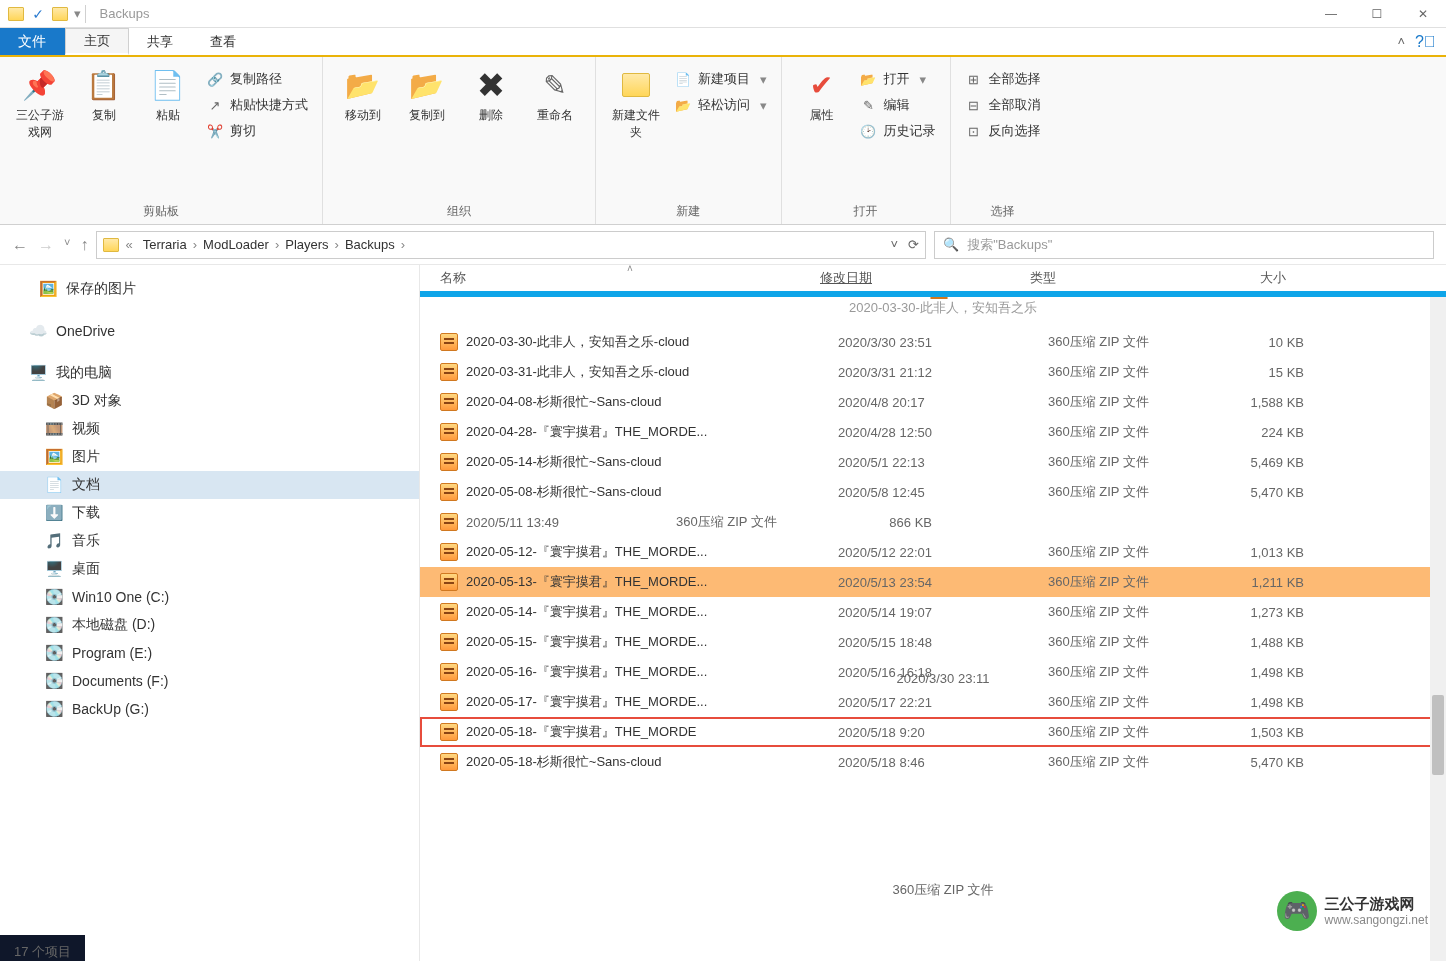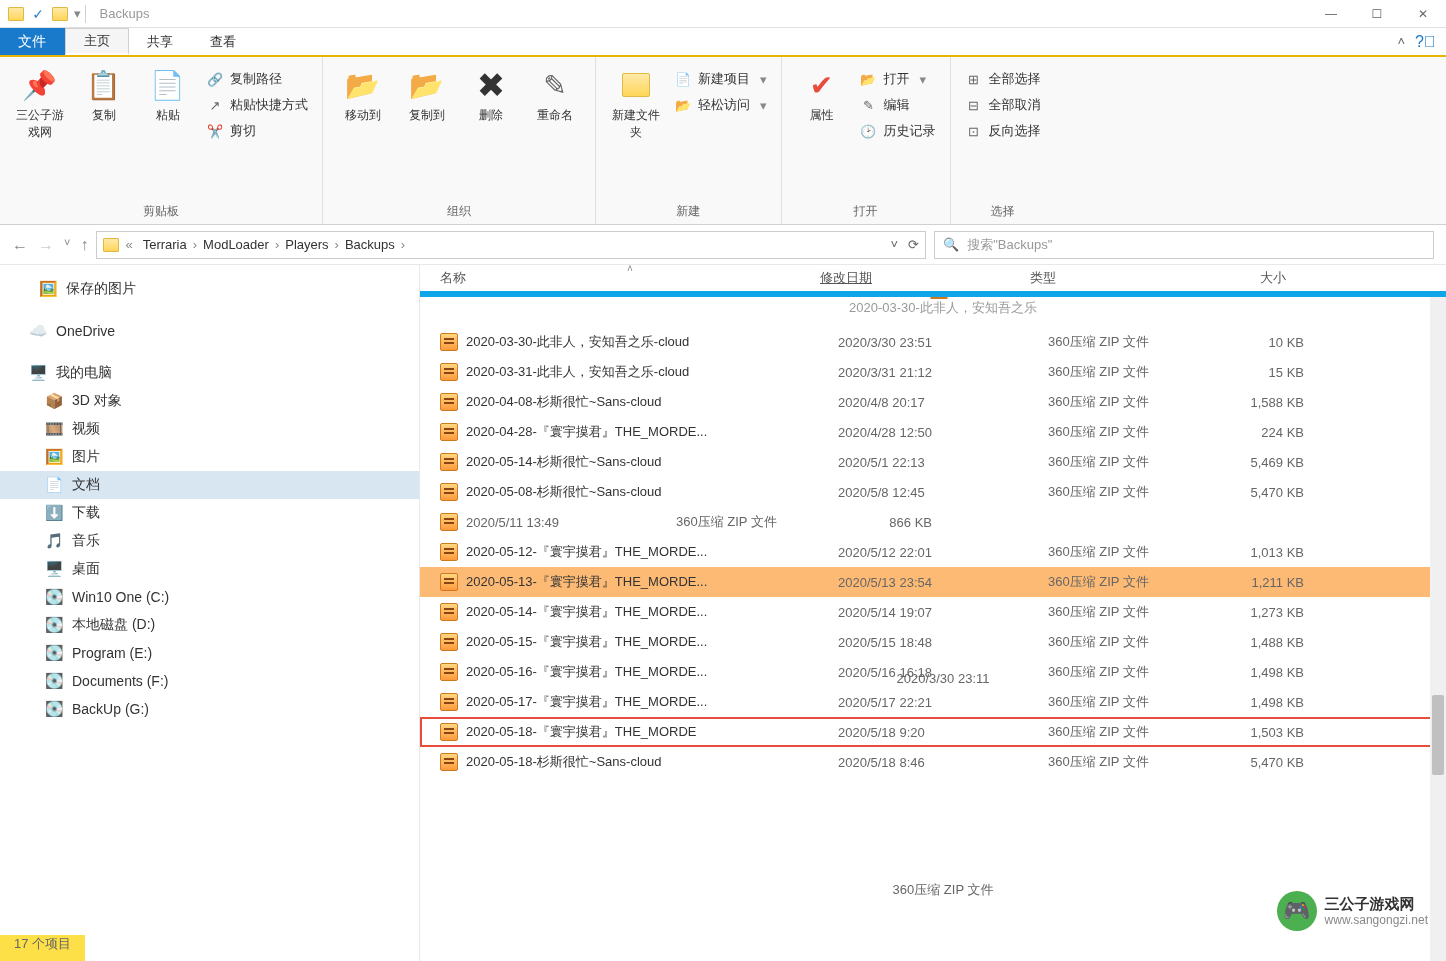--- a/index.html
+++ b/index.html
@@ -66,21 +66,21 @@
 .files .row.hl { outline:2px solid #e74c3c; outline-offset:-2px;}
 .files .row .fico { width:18px; height:18px; margin-right:8px; background:linear-gradient(#ffd780,#ff9a3c); border:1px solid #d07820; border-radius:2px; position:relative;}
 .files .row .fico::after { content:''; position:absolute; left:3px; right:3px; top:4px; bottom:4px; background:repeating-linear-gradient(#8b4513 0 2px, transparent 2px 4px);}
 .files .row .c-name { flex:0 0 372px; white-space:nowrap; overflow:hidden; text-overflow:ellipsis;}
 .files .row .c-date { flex:0 0 210px; color:#666;}
 .files .row .c-type { flex:0 0 176px; color:#666;}
 .files .row .c-size { flex:0 0 100px; text-align:right; padding-right:20px; color:#666;}
 .scrollbar-v { position:absolute; right:0; top:32px; bottom:0; width:16px; background:#f0f0f0;}
 .scrollbar-v .thumb { position:absolute; left:2px; right:2px; top:60%; height:80px; background:#c0c0c0; border-radius:2px;}
 
-.status-bar { position:fixed; bottom:0; left:0; height:26px; display:flex; align-items:flex-start; padding:0 14px; font-size:13px; color:#666; background:#fde047;}
+.status-bar { position:fixed; bottom:0; left:0; height:26px; display:flex; align-items:flex-end; padding:0 14px; font-size:13px; color:#666; background:#0f172a;}
 
 .watermark { position:fixed; right:18px; bottom:30px; display:flex; align-items:center; gap:8px; font-size:13px;}
 .watermark .logo { width:40px; height:40px; background:#4caf50; border-radius:50%; display:flex; align-items:center; justify-content:center; color:#fff; font-size:22px;}
 .watermark .txt { line-height:1.2; font-size:12px;}
 .watermark .txt .cn { font-size:15px; font-weight:bold; color:#333;}
 .watermark .txt .url { color:#888;}
 
 
 .blue { color:#1979ca;}
 .yellow-folder { width:28px; height:24px; background:linear-gradient(#ffe9a8,#ffd659); border:1px solid #e0b940; border-radius:2px;}

